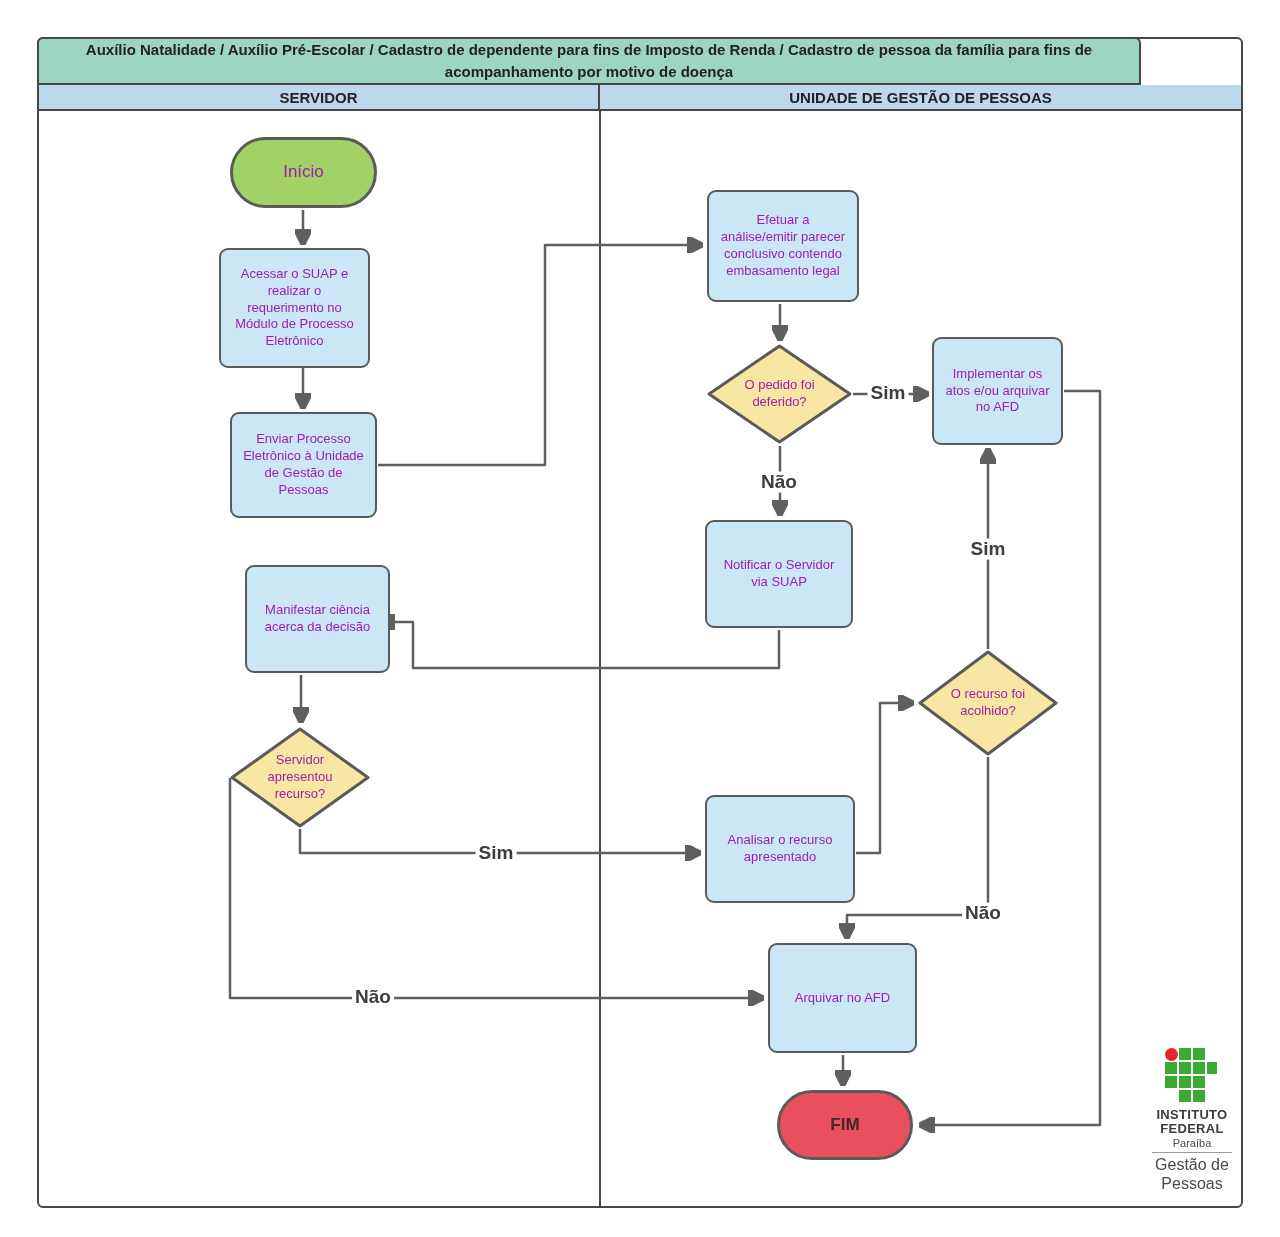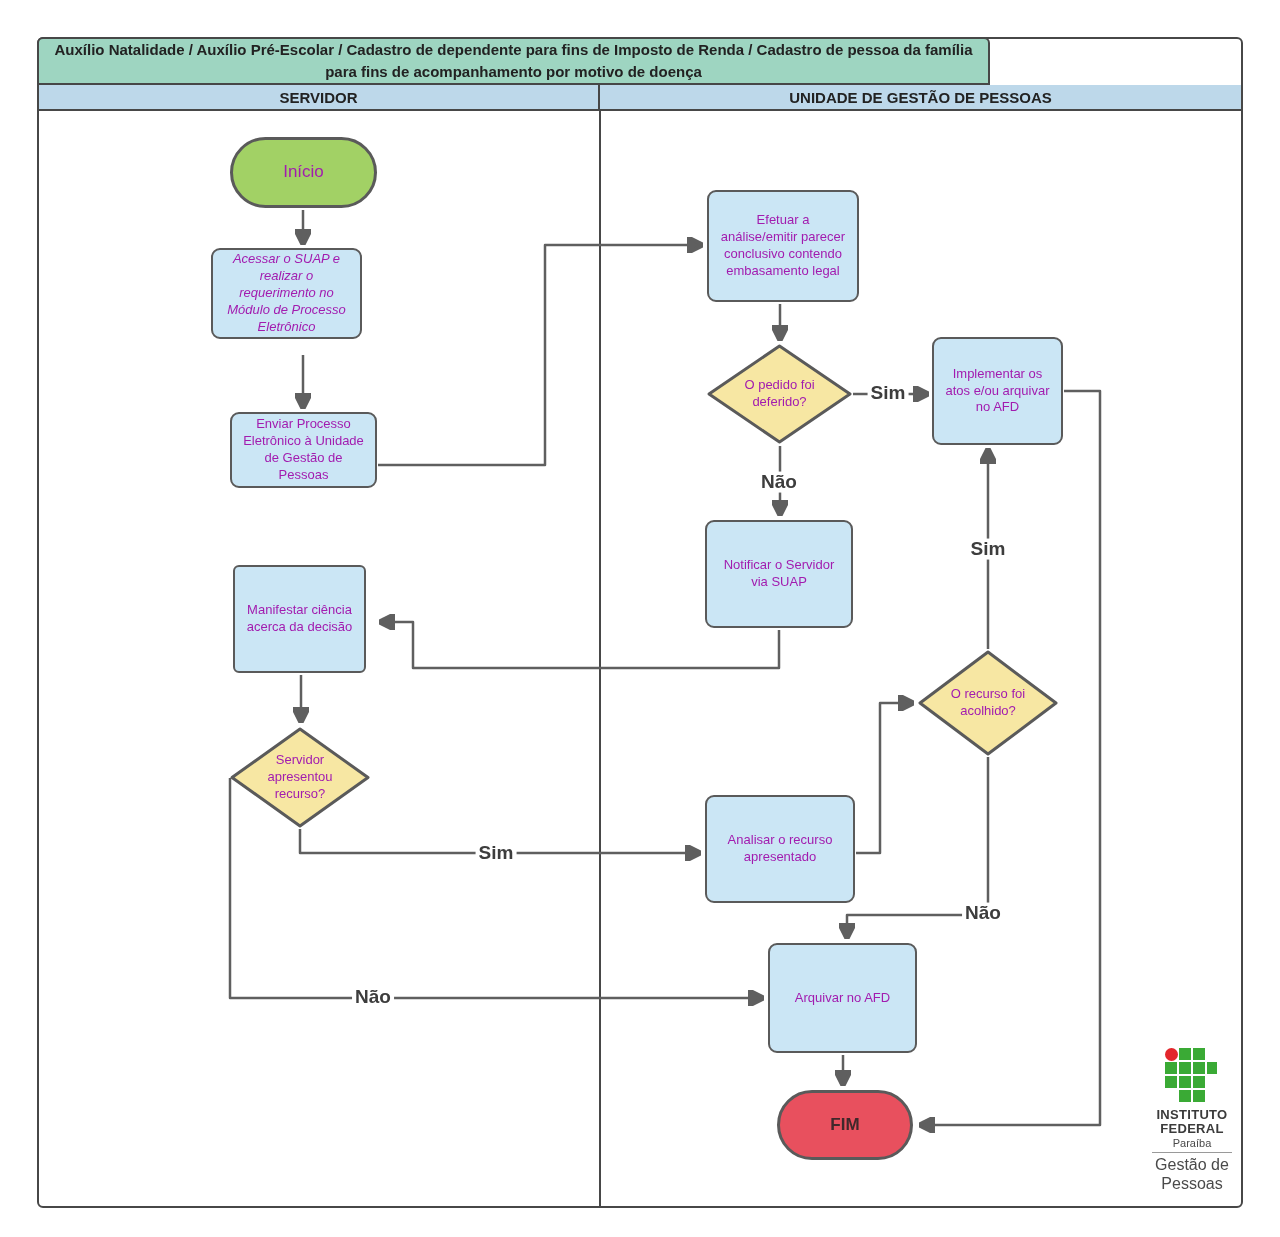--- a/index.html
+++ b/index.html
@@ -5,21 +5,21 @@
   * { margin:0; padding:0; box-sizing:border-box; }
   html,body { background:#ffffff; }
   body { font-family:"Liberation Sans", sans-serif; color:#3a3a3a; }
   .canvas { position:relative; width:1280px; height:1237px; background:#fff; overflow:hidden; }
 
   .chart-frame {
     position:absolute; left:37px; top:37px; width:1206px; height:1171px;
     border:2px solid var(--frame-border,#474747); border-radius:6px; background:#fff;
   }
   .title-bar {
-    position:absolute; left:37px; top:37px; width:953px; height:48px;
+    position:absolute; left:37px; top:37px; width:1104px; height:48px;
     background:var(--title-bg,#9ed5c1); border:2px solid var(--frame-border,#474747);
     border-radius:6px 6px 0 0;
     display:flex; align-items:center; justify-content:center; text-align:center;
     font-weight:bold; font-size:15px; line-height:1.45; color:#222; padding:0 14px; z-index:2;
   }
   .lane-headers {
     position:absolute; left:37px; top:85px; width:1206px; height:26px;
     display:flex; z-index:2; border-left:2px solid var(--frame-border,#474747);
     border-right:2px solid var(--frame-border,#474747);
   }
@@ -104,25 +104,25 @@
     <path d="M230 778 L230 998 L762 998" marker-end="url(#arrow)"></path>
     <path d="M856 853 L880 853 L880 703 L912 703" marker-end="url(#arrow)"></path>
     <path d="M988 649 L988 450" marker-end="url(#arrow)"></path>
     <path d="M988 757 L988 915 L847 915 L847 937" marker-end="url(#arrow)"></path>
     <path d="M843 1055 L843 1084" marker-end="url(#arrow)"></path>
     <path d="M1064 391 L1100 391 L1100 1125 L921 1125" marker-end="url(#arrow)"></path>
   </svg>
 
   <div class="node terminator-start" style="left:230px; top:137px; width:147px; height:71px;">Início</div>
 
-  <div class="node process" style="left:211px; top:248px; width:151px; height:91px;font-style:italic;">Acessar o SUAP e realizar o requerimento no Módulo de Processo Eletrônico</div>
+  <div class="node process" style="left:219px; top:248px; width:151px; height:120px;">Acessar o SUAP e realizar o requerimento no Módulo de Processo Eletrônico</div>
 
-  <div class="node process" style="left:230px; top:412px; width:147px; height:76px;">Enviar Processo Eletrônico à Unidade de Gestão de Pessoas</div>
+  <div class="node process" style="left:230px; top:412px; width:147px; height:106px;">Enviar Processo Eletrônico à Unidade de Gestão de Pessoas</div>
 
-  <div class="node process" style="left:233px; top:565px; width:133px; height:108px;border-radius:6px;">Manifestar ciência acerca da decisão</div>
+  <div class="node process" style="left:245px; top:565px; width:145px; height:108px;">Manifestar ciência acerca da decisão</div>
 
   <div class="node decision" style="left:230px; top:727px; width:140px; height:101px;">
     <svg width="140" height="101" viewBox="0 0 140 101">
       <polygon points="70,2 138,50.5 70,99 2,50.5"></polygon>
     </svg>
     <div class="decision-label">Servidor apresentou recurso?</div>
   </div>
 
   <div class="node process" style="left:707px; top:190px; width:152px; height:112px;">Efetuar a análise/emitir parecer conclusivo contendo embasamento legal</div>
 

